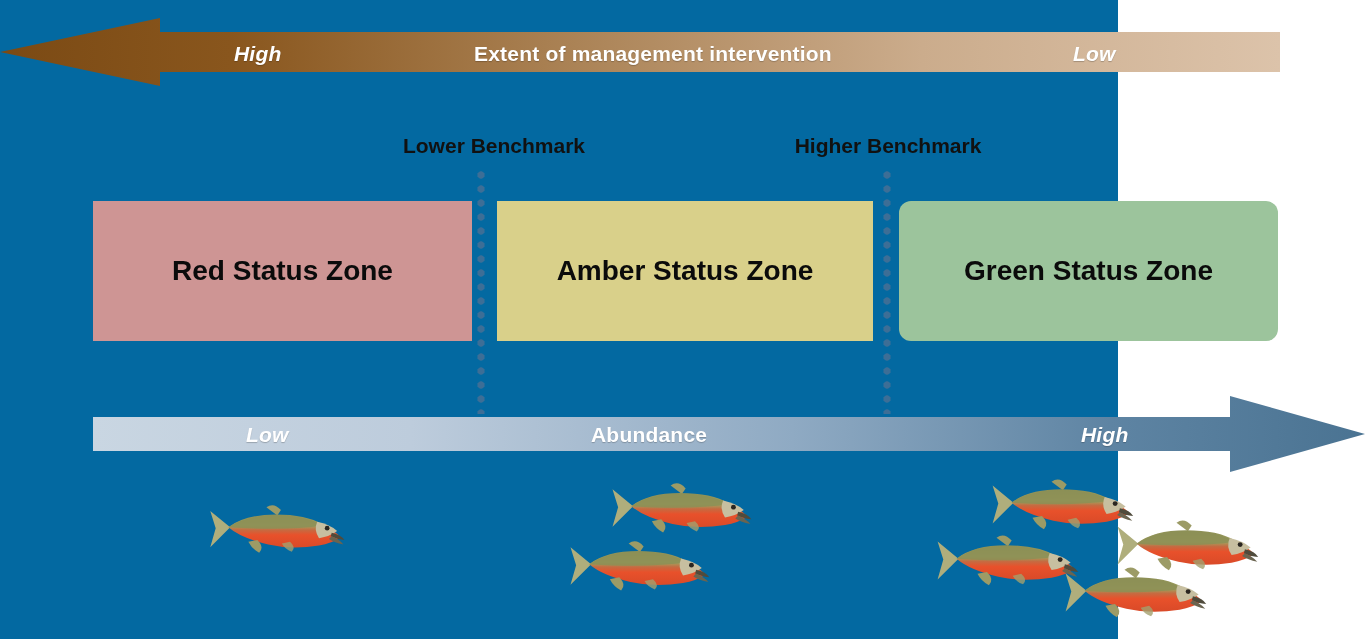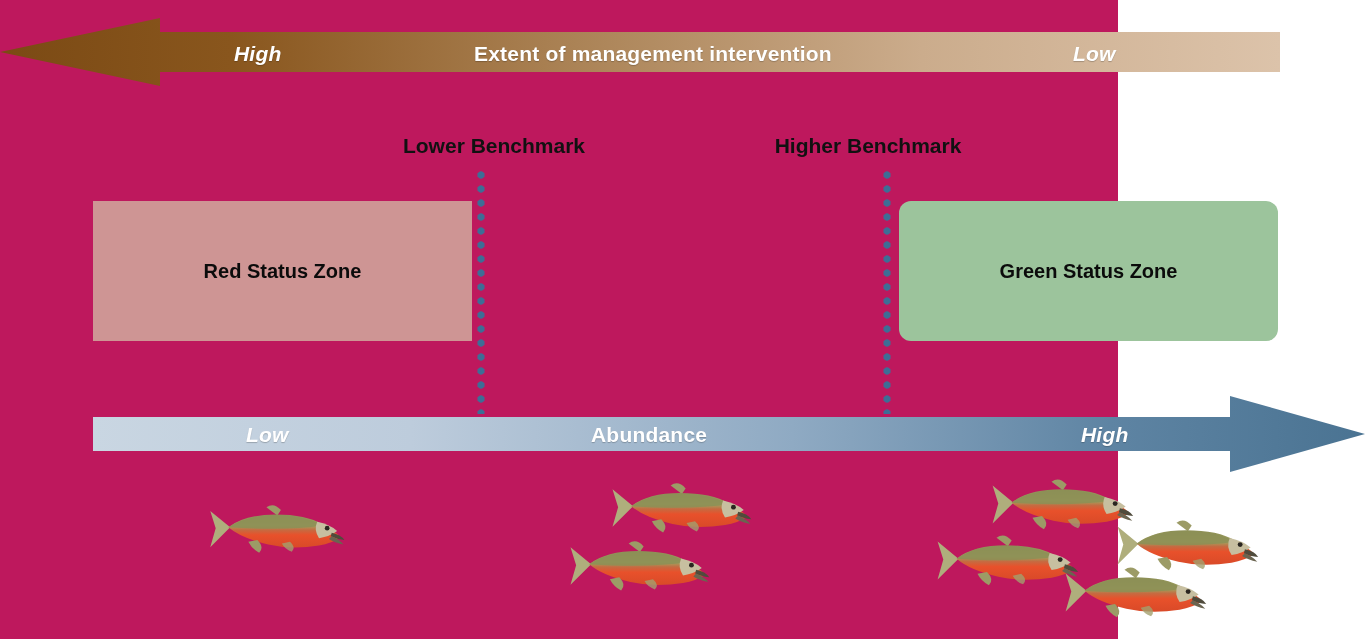--- a/index.html
+++ b/index.html
@@ -2,21 +2,21 @@
 <html><head>
 <meta charset="utf-8">
 <title>Status Zone Diagram</title>
 <style>
   html,body{margin:0;padding:0;background:#ffffff;}
   body{
     font-family:"Liberation Sans", sans-serif;
     width:1365px;height:639px;
     position:relative;overflow:hidden;
   }
-  #stage{position:absolute;left:0;top:0;width:1118px;height:639px;background:#be185d;}
+  #stage{position:absolute;left:0;top:0;width:1118px;height:639px;background:#0369a1;}
 
   
   .abs{position:absolute;}
 
   
   .top-arrow-wrap{left:0;top:18px;width:1280px;height:68px;}
   .top-arrow-svg{display:block;}
 
   .arrow-label{
     position:absolute;
@@ -58,21 +58,21 @@
     position:absolute;
     top:201px;
     height:140px;
     display:flex;
     align-items:center;
     justify-content:center;
   }
   .zone-label{
     color:#0b0b0b;
     font-weight:bold;
-    font-size:20px;
+    font-size:28px;
     white-space:nowrap;
     line-height:1;
   }
 
   
   .bottom-arrow-wrap{left:93px;top:394px;width:1272px;height:80px;}
 
   
   .fish{position:absolute;}
   .fish svg{display:block;}
@@ -95,29 +95,32 @@
       </defs>
 
       <path d="M 0,34 L 160,0 L 160,14 L 1280,14 L 1280,54 L 160,54 L 160,68 Z" fill="url(#brownGrad)"></path>
     </svg>
     <span class="arrow-label italic" style="left:234px;top:25px;">High</span>
     <span class="arrow-label" style="left:474px;top:25px;">Extent of management intervention</span>
     <span class="arrow-label italic" style="left:1073px;top:25px;">Low</span>
   </div>
 
   <span class="benchmark-label" style="left:494px;top:135px;">Lower Benchmark</span>
-  <span class="benchmark-label" style="left:868px;top:135px;">Higher Benchmark</span>
+  <span class="benchmark-label" style="left:888px;top:135px;">Higher Benchmark</span>
 
   <div class="dotted-line" style="left:481px;"></div>
   <div class="dotted-line" style="left:887px;"></div>
 
   <div class="zone-box" style="left:93px;width:379px;background:#CE9594;">
     <span class="zone-label">Red Status Zone</span>
   </div>
 
+  <div class="zone-box" style="left:497px;width:376px;background:#D9D08A;">
+    <span class="zone-label">Amber Status Zone</span>
+  </div>
 
   <div class="zone-box" style="left:899px;width:379px;background:#9CC49C;border-radius:12px;">
     <span class="zone-label">Green Status Zone</span>
   </div>
 
   <div class="abs bottom-arrow-wrap">
     <svg width="1272" height="80" viewBox="0 0 1272 80">
       <defs>
         <linearGradient id="blueGrad" x1="0" y1="0" x2="1" y2="0">
           <stop offset="0%" stop-color="#C9D6E2"></stop>

